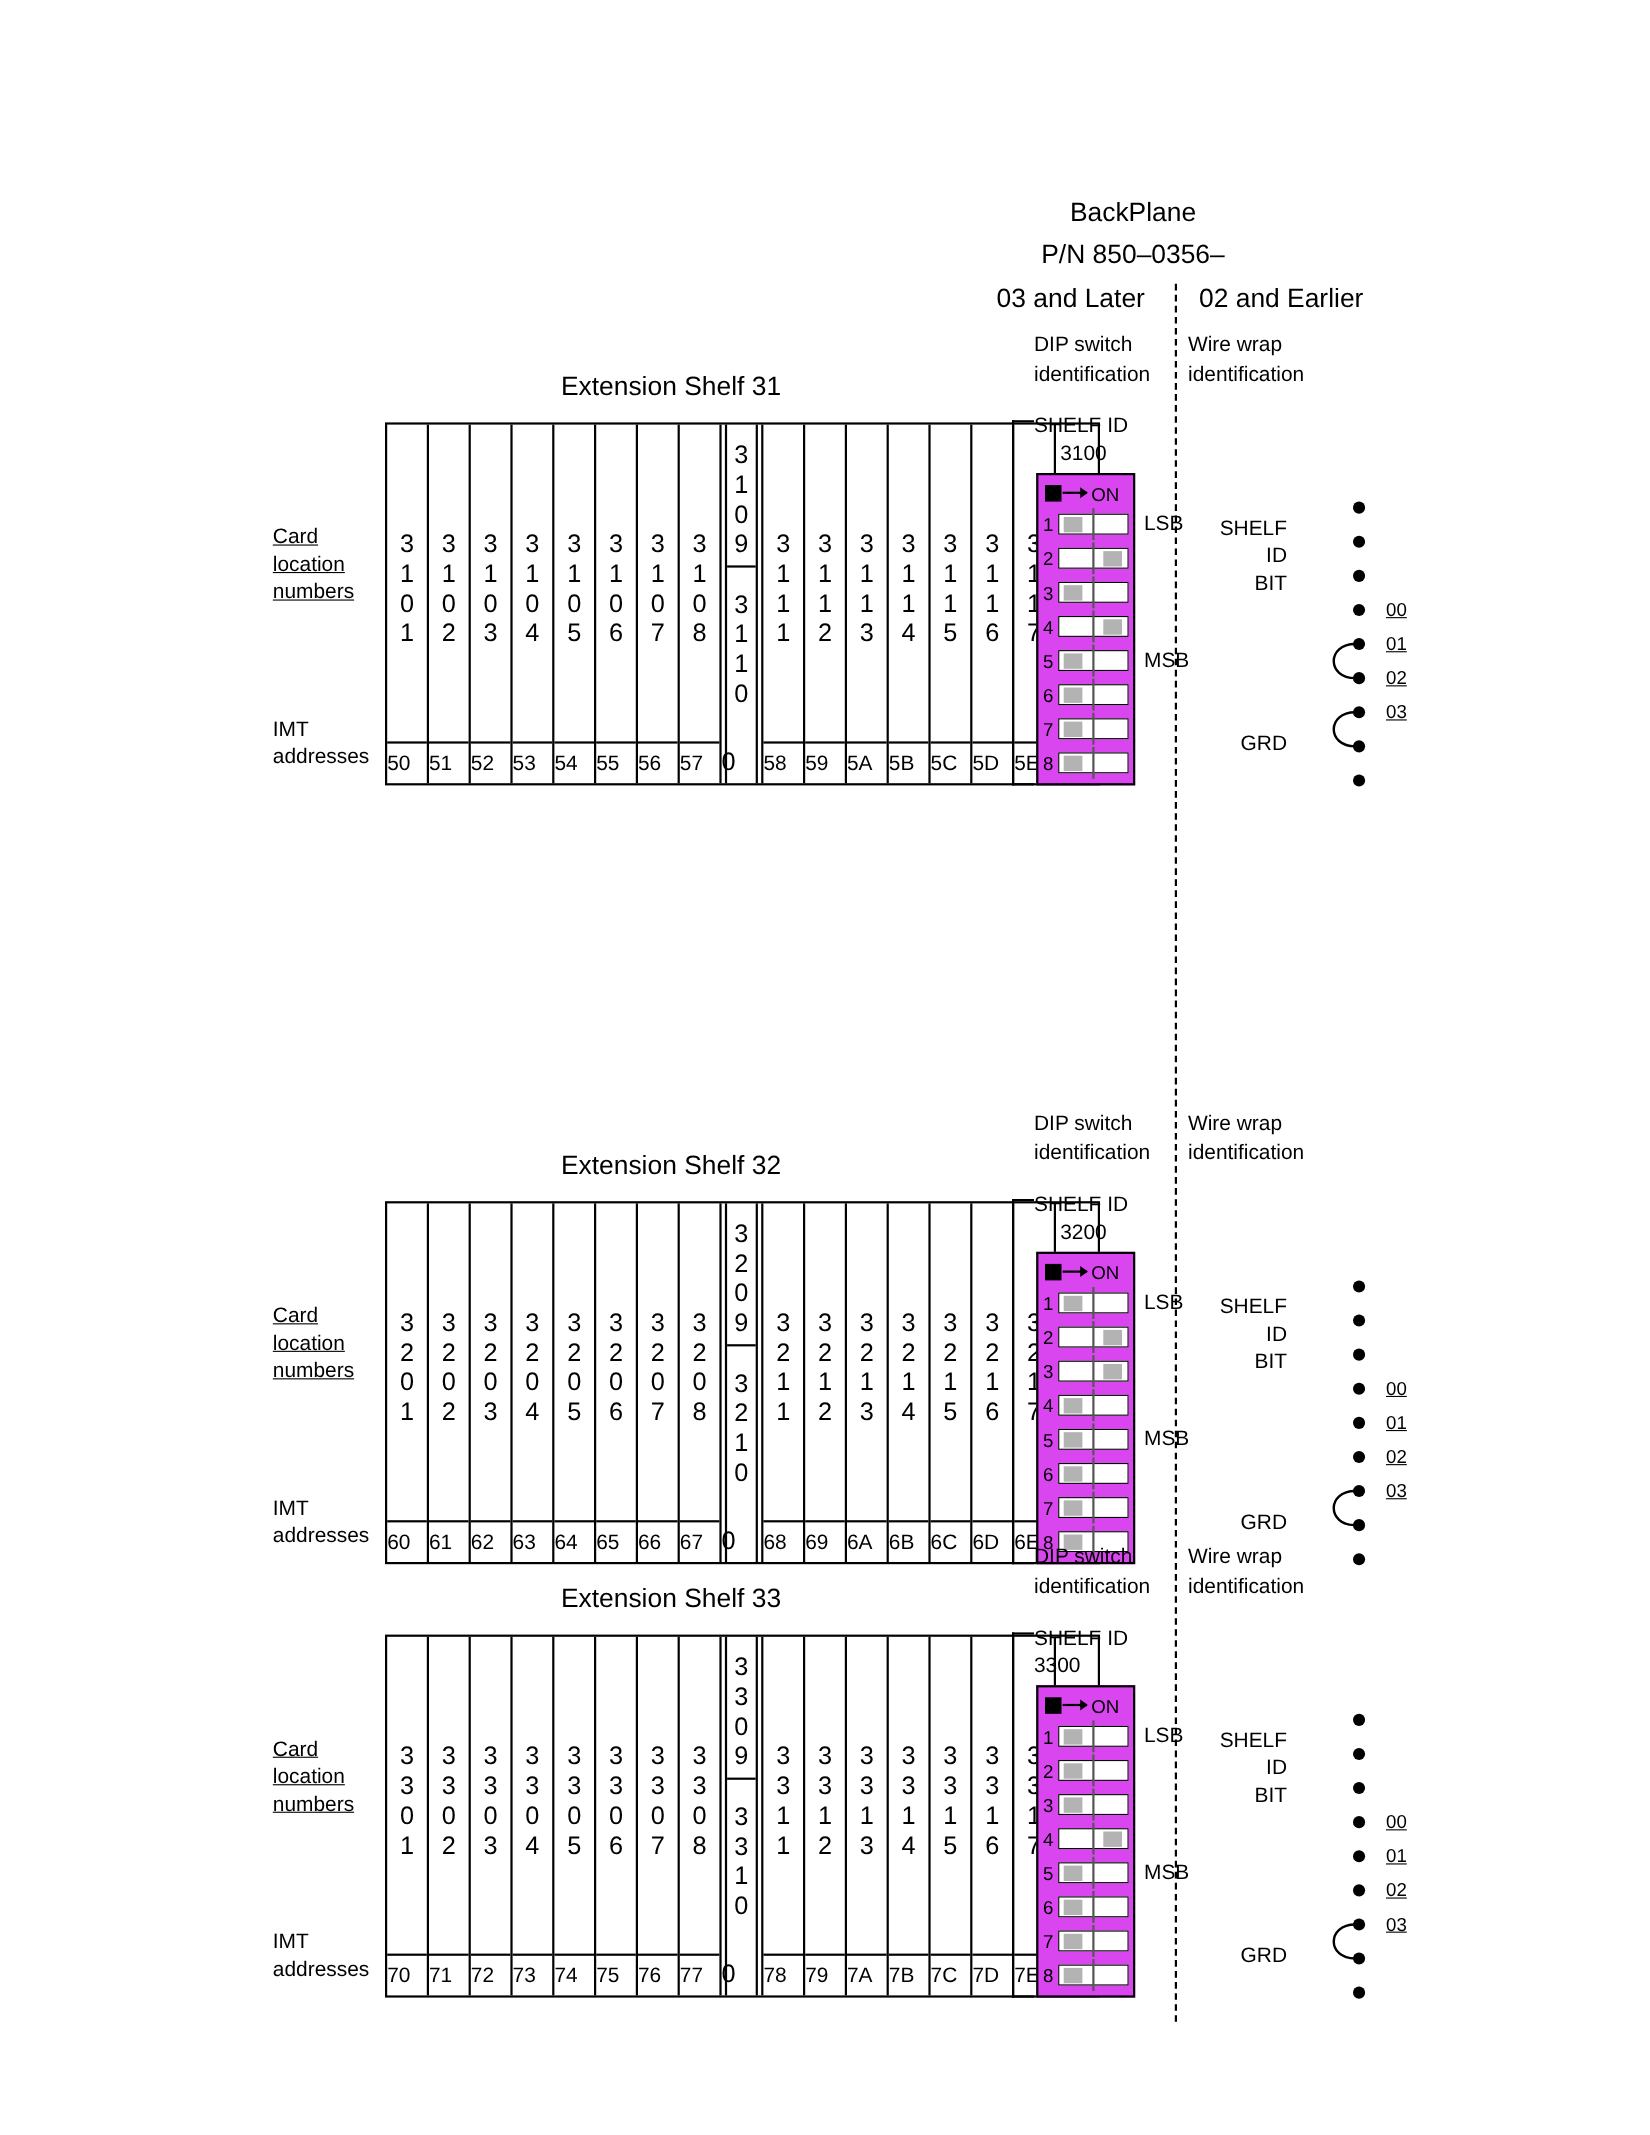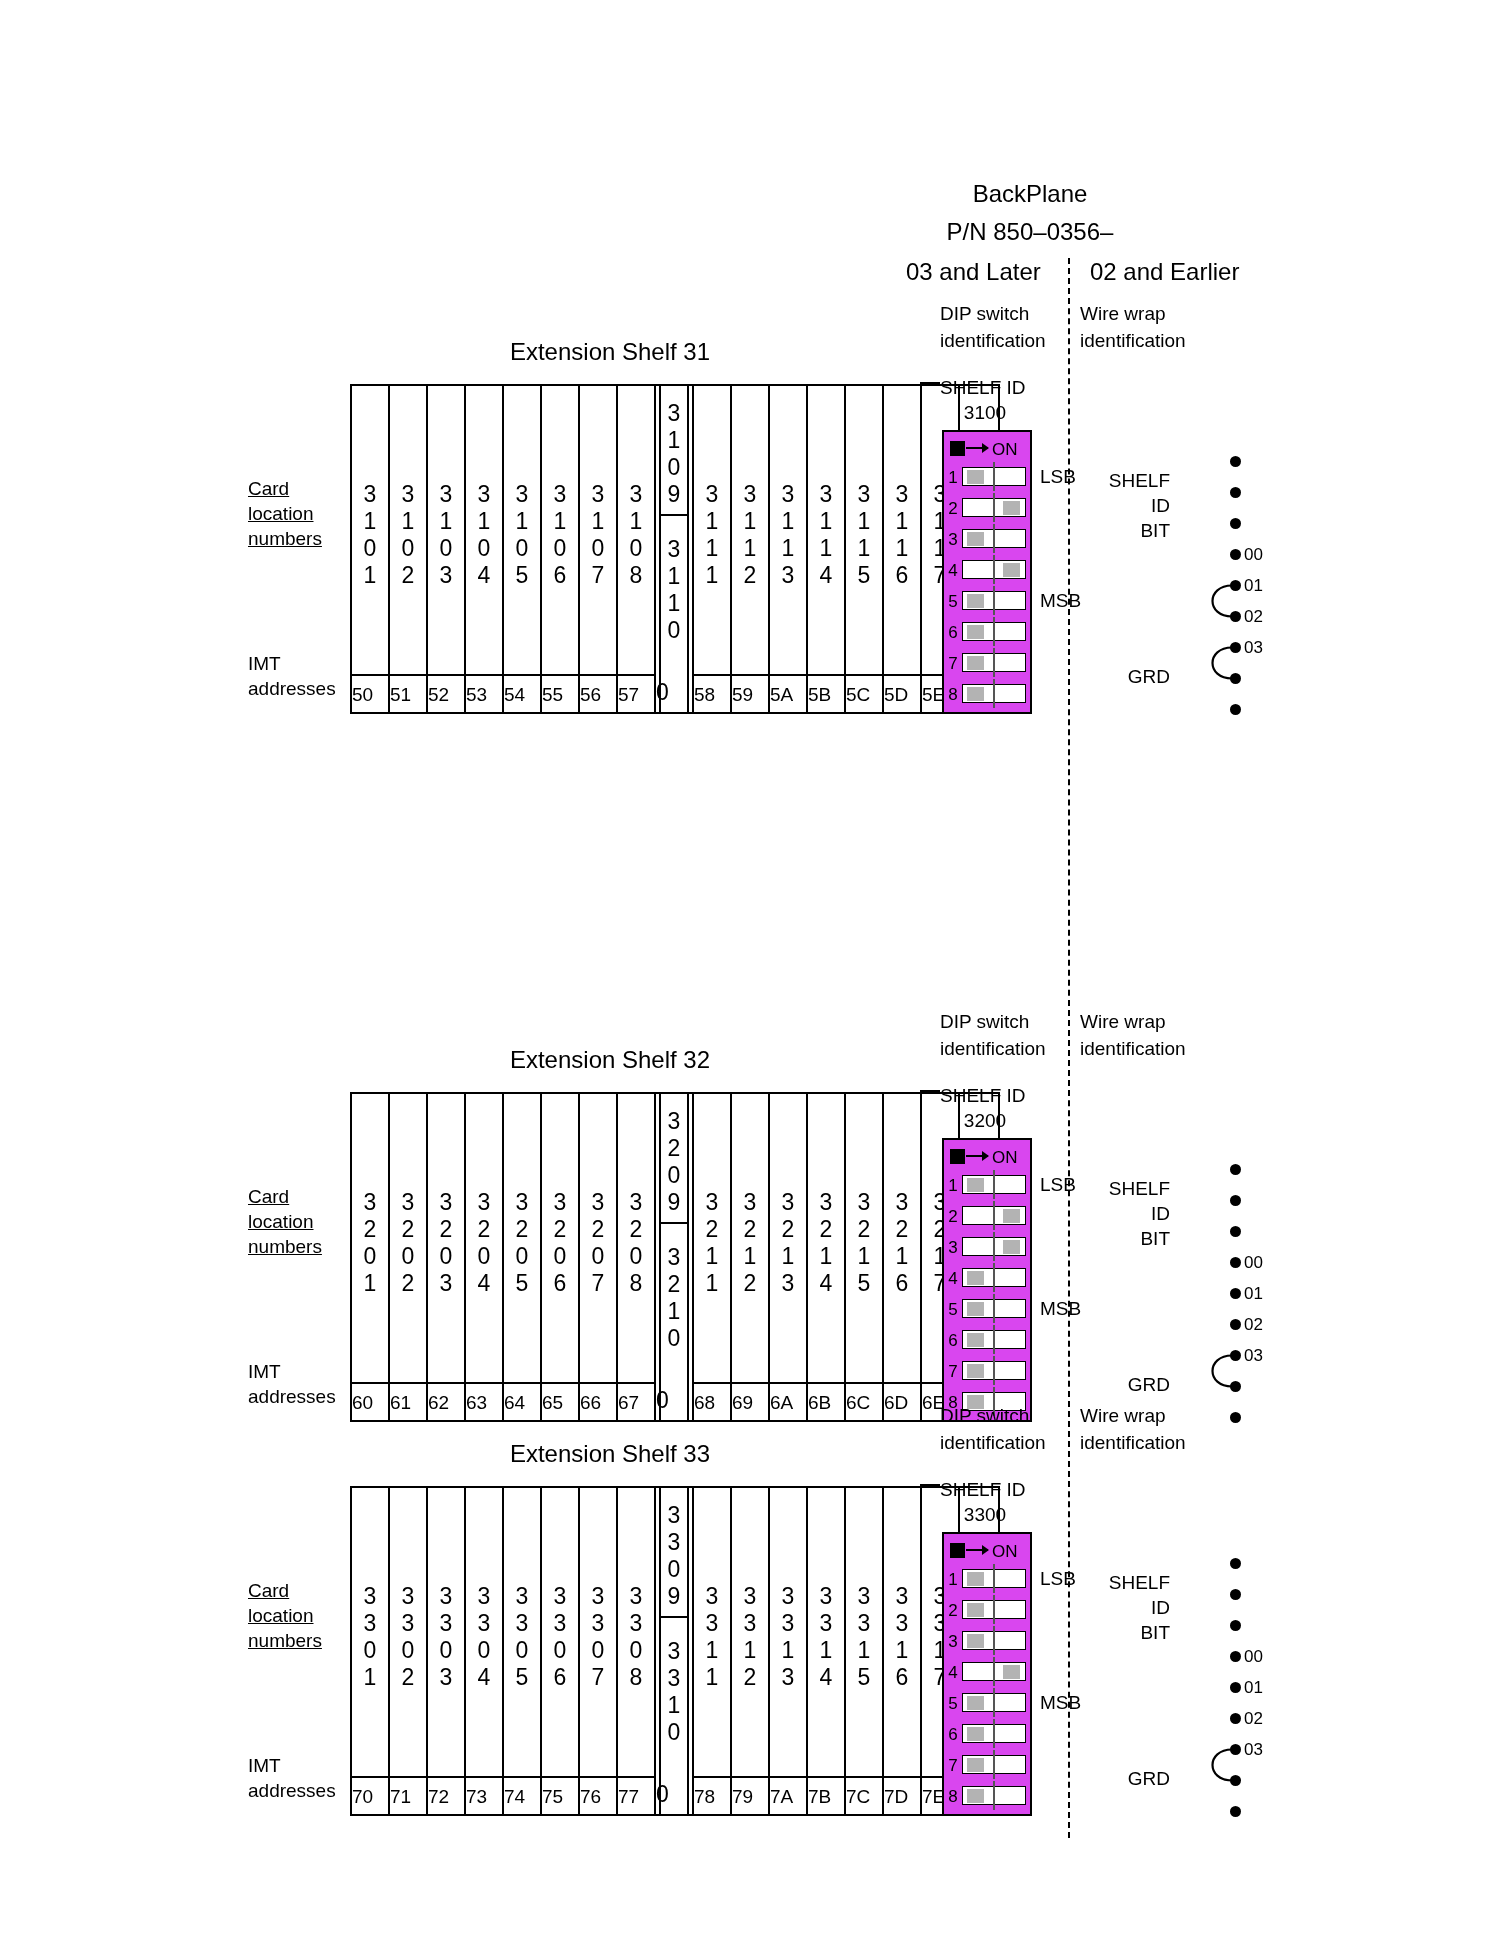--- a/index.html
+++ b/index.html
@@ -211,21 +211,22 @@
   }
   .ww-dotcol { position: absolute; left: 150px; top: 0; }
   .ww-dot {
     position: absolute;
     width: 11px; height: 11px; border-radius: 50%;
     background: #000;
   }
   .ww-pin-label {
     position: absolute;
     font-size: 17px; white-space: nowrap;
-    left: 164px;
+    left: 180px;
+    text-decoration: underline;
   }
   .ww svg { position: absolute; left: 0; top: 0; overflow: visible; }
 </style>
 </head>
 <body>
 
 <div class="hdr-backplane">
   <div>BackPlane</div>
   <div>P/N 850–0356–</div>
 </div>
@@ -1026,21 +1027,21 @@
             <div>3</div>
             <div>1</div>
             <div>8</div>
           </div>
           <div class="imt-sep"></div>
           <div class="imt">7F</div>
         </div>
       </div>
       <div class="shelfid-cap">
         <div style="text-align:left">SHELF ID</div>
-        <div style="text-align:center">3300</div>
+        <div style="">3300</div>
       </div>
       <div class="dip-bracket"></div>
       <div class="dip-box">
         <div class="dip-on-row">
           <div class="dip-on-sq"></div>
           <div class="dip-arrow"></div>
           <div class="dip-on-txt">ON</div>
         </div>
         <div class="dip-rows">
           <div class="dip-row">

